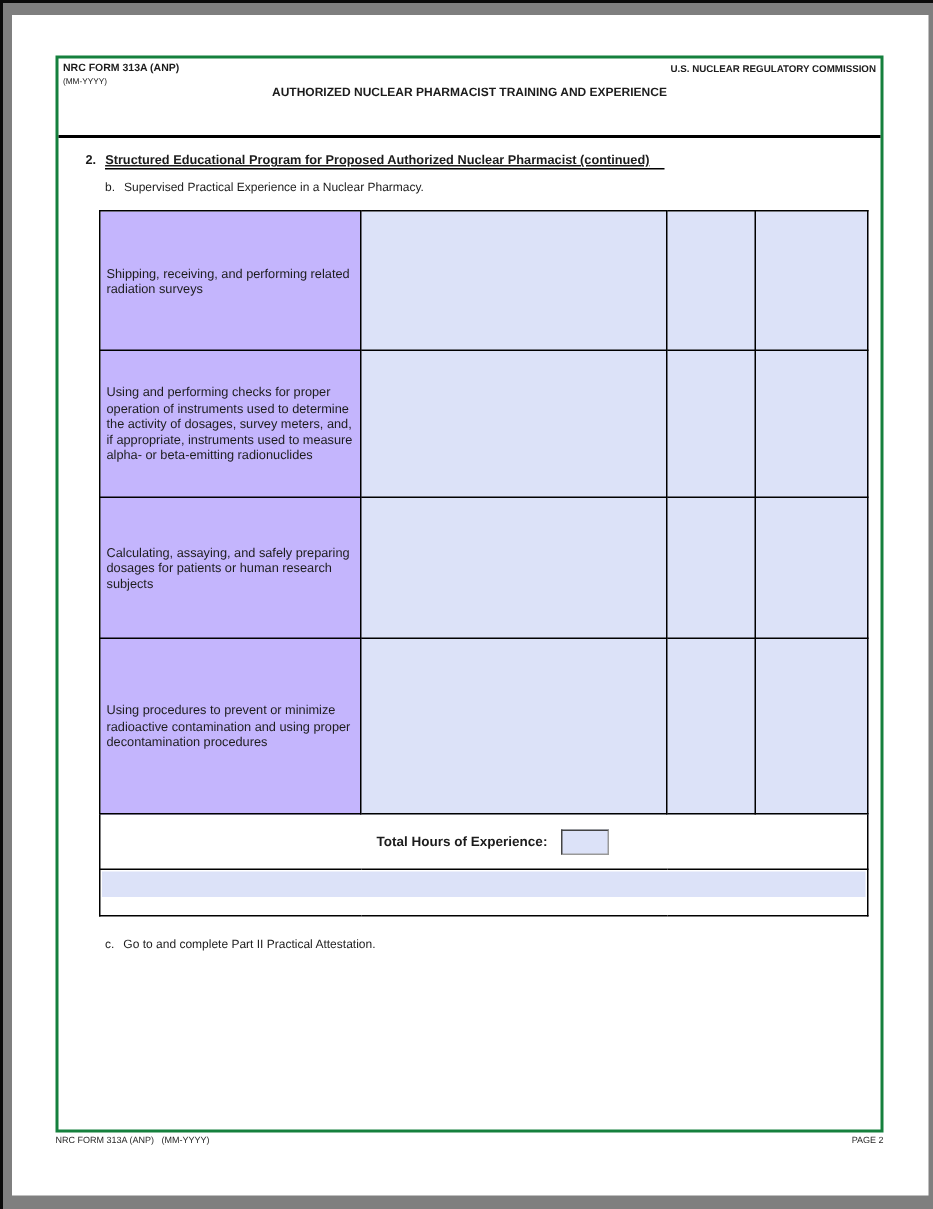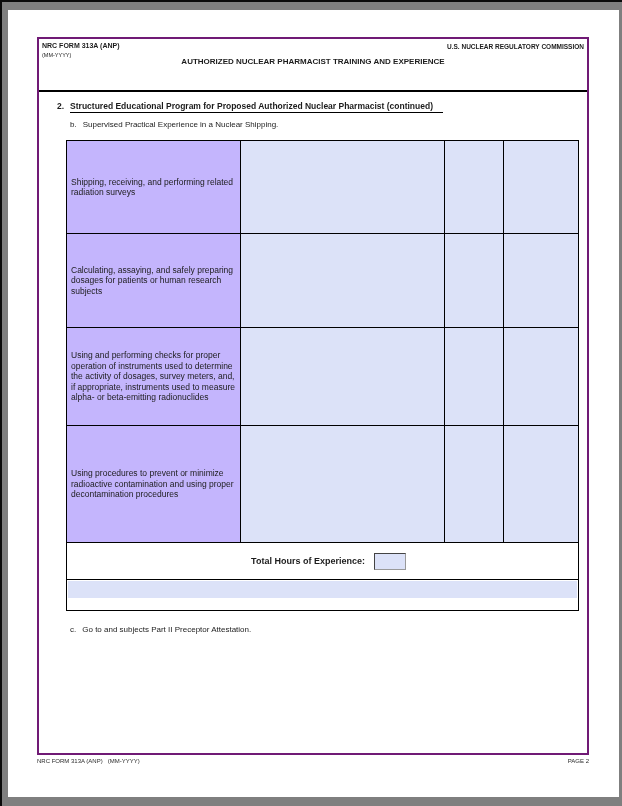--- a/index.html
+++ b/index.html
@@ -15,33 +15,33 @@
     position:absolute;left:0;top:0;width:622px;height:806px;
     border-top:2px solid #0a0a0a;border-left:2px solid #0a0a0a;
     box-sizing:border-box;pointer-events:none;z-index:5;
   }
   .page{
     position:absolute;left:8px;top:10px;width:611px;height:787px;
     background:#ffffff;
   }
   .form-box{
     position:absolute;left:29px;top:27px;width:548px;height:714px;
-    border:2px solid #701a75;
+    border:2px solid #15803d;
   }
   
   .form-header{position:relative;height:51px;border-bottom:2px solid #000;}
   .hdr-left{position:absolute;left:3px;top:3px;line-height:8px;}
   .form-number{font-size:7px;font-weight:bold;}
   .form-rev{font-size:5.5px;margin-top:1px;}
   .hdr-right{position:absolute;right:3px;top:4px;font-size:6.5px;font-weight:bold;}
   .hdr-title{padding-top:17px;text-align:center;font-size:8px;font-weight:bold;line-height:11px;}
   
   .sec-heading{margin:9px 0 0 18px;font-size:8.5px;font-weight:bold;display:flex;}
   .sec-number{margin-right:6px;}
-  .sec-title{border-bottom:1px solid #000;padding-right:10px;padding-bottom:1px;}
+  .sec-title{border-bottom:1px solid #000;padding-right:10px;padding-bottom:1px;text-decoration:underline;}
   .item-line{margin:7px 0 0 31px;font-size:8px;display:flex;}
   .item-letter{margin-right:6px;}
   
   table.exp{
     margin:11px 0 0 27px;border-collapse:collapse;table-layout:fixed;width:512px;
   }
   table.exp th, table.exp td{border:1px solid #000;box-sizing:border-box;}
   table.exp th{
     font-weight:normal;font-size:8px;text-align:center;vertical-align:middle;
     line-height:10px;height:30px;padding:1px 2px;
@@ -88,45 +88,45 @@
       </div>
     </div>
 
     <div class="sec-heading">
       <span class="sec-number">2.</span>
       <span class="sec-title">Structured Educational Program for Proposed Authorized Nuclear Pharmacist (continued)</span>
     </div>
 
     <div class="item-line">
       <span class="item-letter">b.</span>
-      <span>Supervised Practical Experience in a Nuclear Shipping.</span>
+      <span>Supervised Practical Experience in a Nuclear Pharmacy.</span>
     </div>
 
     <table class="exp">
       <colgroup>
         <col style="width:174px">
           <col style="width:204px">
           <col style="width:59px">
           <col style="width:75px">
       </colgroup>
       <tbody>
       <tr style="height:93px">
         <td class="desc">Shipping, receiving, and performing related radiation surveys</td>
         <td class="field"></td>
         <td class="field"></td>
         <td class="field"></td>
       </tr>
-      <tr style="height:94px">
-        <td class="desc">Calculating, assaying, and safely preparing dosages for patients or human research subjects</td>
+      <tr style="height:98px">
+        <td class="desc">Using and performing checks for proper operation of instruments used to determine the activity of dosages, survey meters, and, if appropriate, instruments used to measure alpha- or beta-emitting radionuclides</td>
         <td class="field"></td>
         <td class="field"></td>
         <td class="field"></td>
       </tr>
-      <tr style="height:98px">
-        <td class="desc">Using and performing checks for proper operation of instruments used to determine the activity of dosages, survey meters, and, if appropriate, instruments used to measure alpha- or beta-emitting radionuclides</td>
+      <tr style="height:94px">
+        <td class="desc">Calculating, assaying, and safely preparing dosages for patients or human research subjects</td>
         <td class="field"></td>
         <td class="field"></td>
         <td class="field"></td>
       </tr>
       <tr style="height:117px">
         <td class="desc">Using procedures to prevent or minimize radioactive contamination and using proper decontamination procedures</td>
         <td class="field"></td>
         <td class="field"></td>
         <td class="field"></td>
       </tr>
@@ -141,21 +141,21 @@
       <tr>
         <td class="sup-cell" colspan="4">
           <div class="sup-field"></div>
         </td>
       </tr>
       </tbody>
     </table>
 
     <div class="item-line" style="margin-top:14px">
       <span class="item-letter">c.</span>
-      <span>Go to and subjects Part II Preceptor Attestation.</span>
+      <span>Go to and complete Part II Practical Attestation.</span>
     </div>
 
   </div>
 
   <div class="footer">
     <div class="footer-left">
       <span>NRC FORM 313A (ANP)</span><span>(MM-YYYY)</span>
     </div>
     <div class="footer-right">PAGE 2</div>
   </div>

